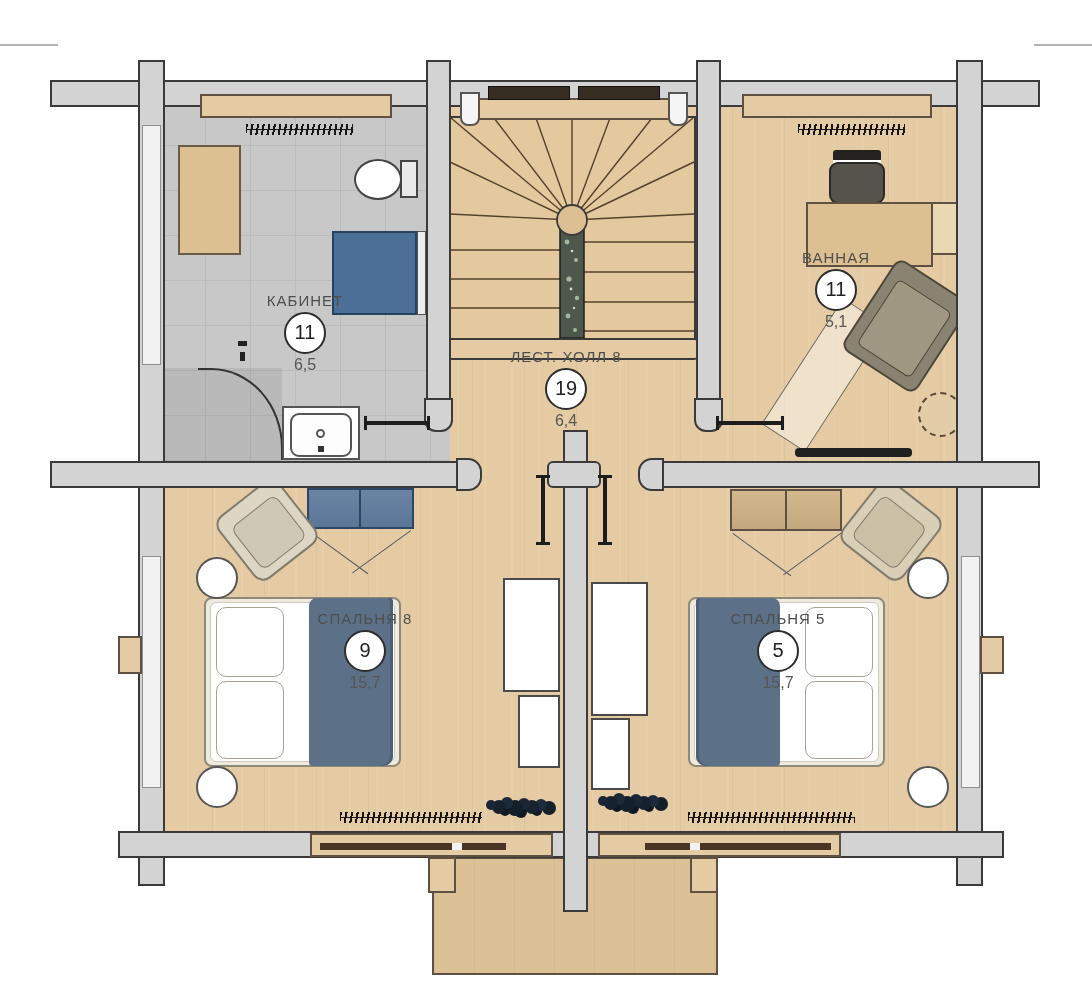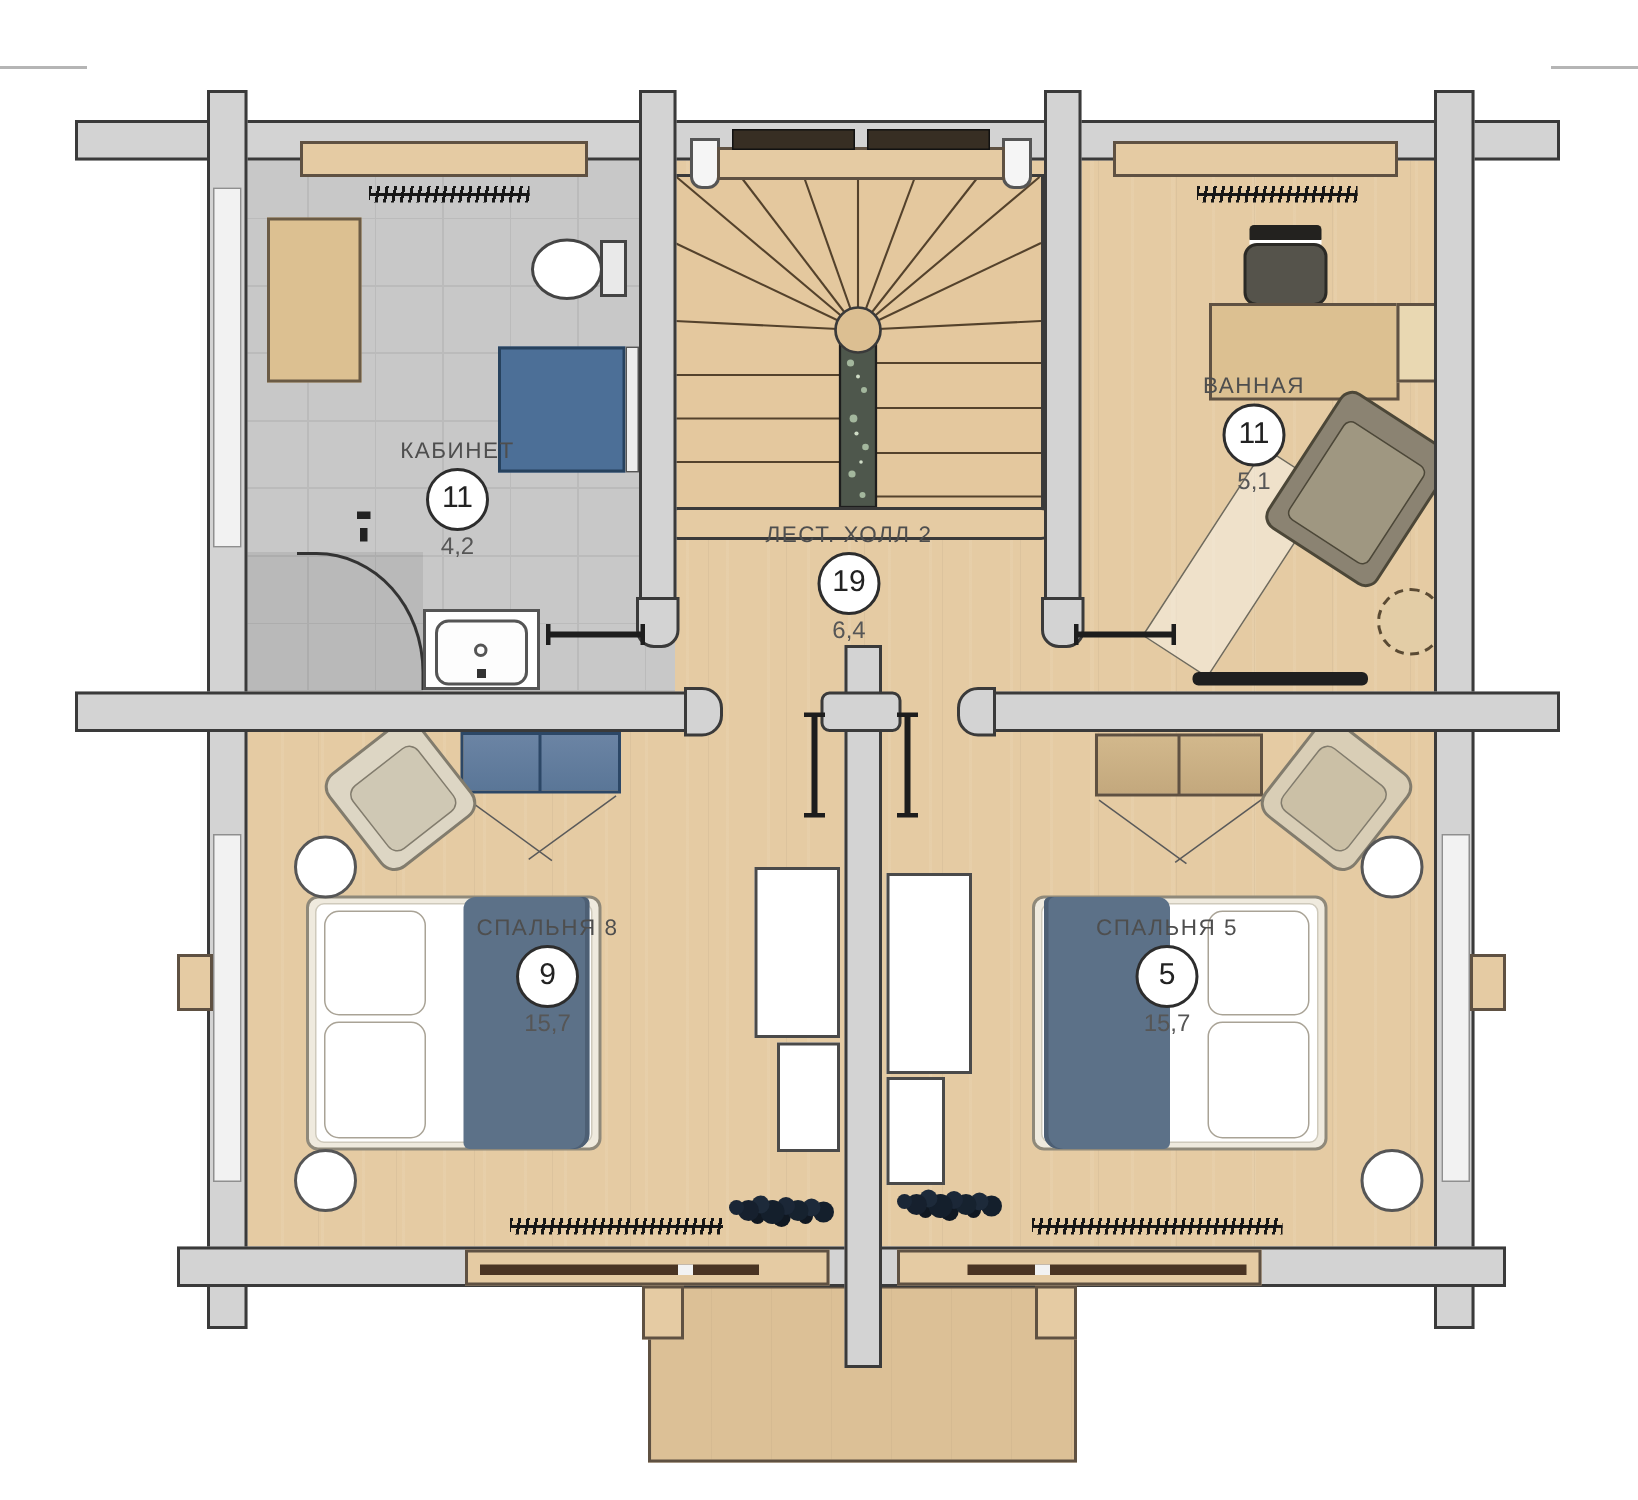--- a/index.html
+++ b/index.html
@@ -197,29 +197,29 @@
 <div class="abs f" style="left:907px;top:766px;width:42px;height:42px;background:#fff;border:2px solid #565656;border-radius:50%"></div>
 <div class="abs rad" style="left:688px;top:812px;width:167px;height:11px"></div>
 <div class="abs plant" style="left:598px;top:796px"></div>
 
 <div class="abs" style="left:0;top:44px;width:58px;height:2px;background:#b5b5b5;z-index:1"></div>
 <div class="abs" style="left:1034px;top:44px;width:58px;height:2px;background:#b5b5b5;z-index:1"></div>
 
 <div class="abs room-label" style="left:230px;top:292px">
   <div class="rname">КАБИНЕТ</div>
   <div class="badge">11</div>
-  <div class="rarea">4,2</div>
+  <div class="rarea">6,5</div>
 </div>
 <div class="abs room-label" style="left:761px;top:249px">
   <div class="rname">ВАННАЯ</div>
   <div class="badge">11</div>
   <div class="rarea">5,1</div>
 </div>
 <div class="abs room-label" style="left:491px;top:348px">
-  <div class="rname">ЛЕСТ. ХОЛЛ 2</div>
+  <div class="rname">ЛЕСТ. ХОЛЛ 8</div>
   <div class="badge">19</div>
   <div class="rarea">6,4</div>
 </div>
 <div class="abs room-label" style="left:290px;top:610px">
   <div class="rname">СПАЛЬНЯ 8</div>
   <div class="badge">9</div>
   <div class="rarea">15,7</div>
 </div>
 <div class="abs room-label" style="left:703px;top:610px">
   <div class="rname">СПАЛЬНЯ 5</div>

